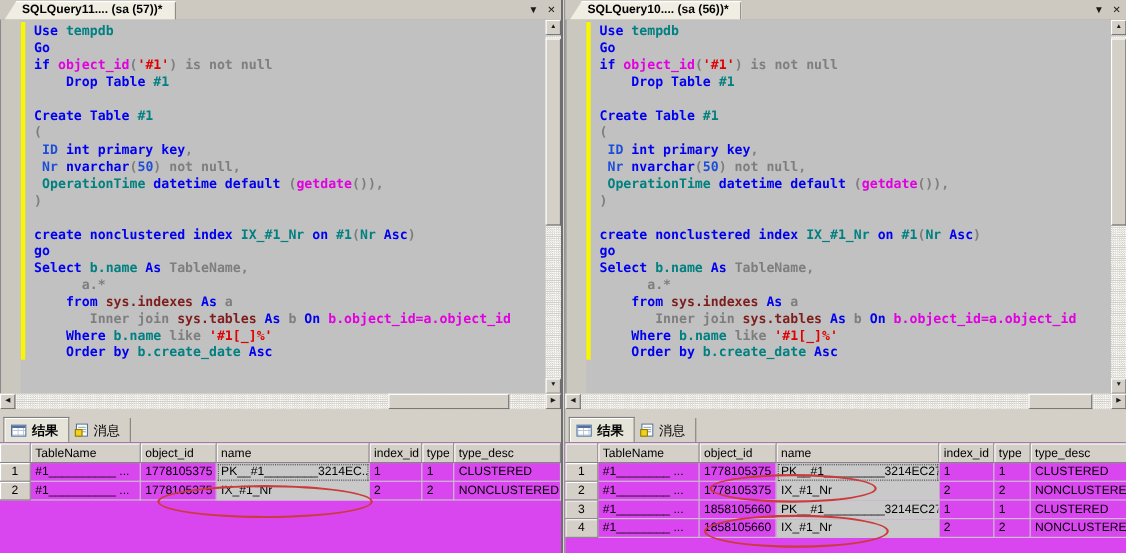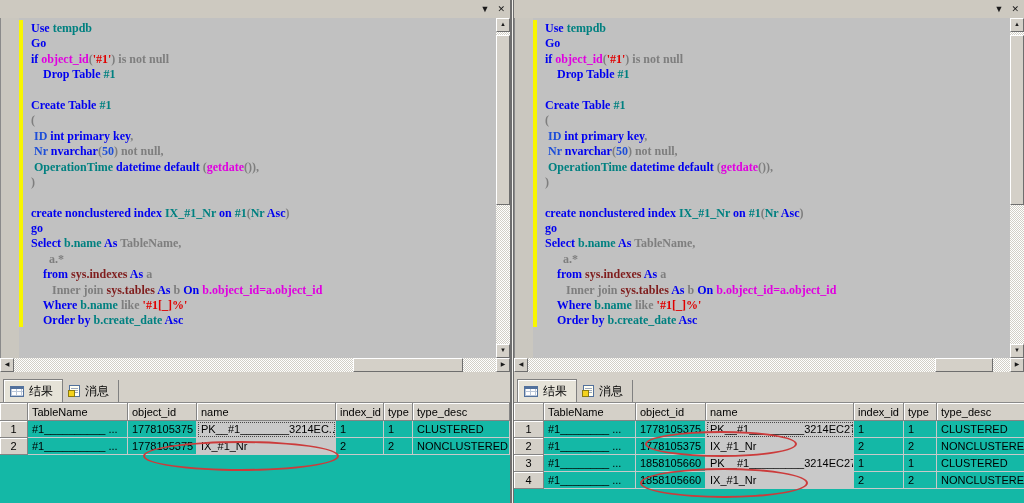--- a/index.html
+++ b/index.html
@@ -13,21 +13,21 @@
   .doctabs{position:absolute;top:0;left:0;right:0;height:18px;background:#cdc9c0;border-bottom:1px solid #8a8a8a;}
   .doctab{position:absolute;left:4px;top:1px;height:17px;background:#f0ede2;clip-path:polygon(11px 0,100% 0,100% 100%,0 100%);padding:0 12px 0 16px;font-size:11px;font-weight:bold;line-height:17px;color:#000;box-shadow:inset 0 1px 0 #fff,inset -1px 0 0 #6e6e6e;}
   .tabctrl{position:absolute;right:5px;top:3px;display:flex;gap:8px;color:#1a1a1a;}
   .tcbtn{font-size:9px;line-height:12px;cursor:default;}
 
   
   .editor{position:absolute;top:18px;left:0;width:510px;height:340px;background:#c1c1c1;overflow:hidden;border-left:1px solid #8a8a8a;box-sizing:border-box;}
   .marginstrip{position:absolute;left:0;top:0;width:18px;height:100%;background:#cac7bf;}
   .changebar{position:absolute;left:18px;top:2px;width:4px;height:307px;background:#f8f600;}
   .code{position:absolute;left:30px;top:3px;font-family:"DejaVu Sans Mono","Liberation Mono",monospace;font-size:12px;font-weight:bold;line-height:15.4px;white-space:pre;}
-  .code div{height:15.4px;font-family:Liberation Serif, serif;}
+  .code div{height:15.4px;}
   .tok-k{color:#0000f0;}
   .tok-t{color:#008080;}
   .tok-m{color:#e000e0;}
   .tok-r{color:#e00000;}
   .tok-g{color:#7e7e7e;}
   .tok-o{color:#7f1d1d;}
   .tok-d{color:#1d4ed8;}
 
   
   .sbtn{width:14px;height:14px;background:#d4d0c8;border:1px solid;border-color:#fff #6e6e6e #6e6e6e #fff;box-sizing:border-box;font-size:6px;color:#1a1a1a;text-align:center;line-height:11px;}
@@ -40,42 +40,45 @@
   .hscroll .larr{position:absolute;left:0;top:0;}
   .hscroll .rarr{position:absolute;right:0;top:0;}
   .htrack{position:absolute;left:14px;right:14px;top:0;bottom:0;background-image:conic-gradient(#fff 0 25%,#d2cfc6 0 50%,#fff 0 75%,#d2cfc6 0);background-size:2px 2px;}
   .hthumb{position:absolute;top:0;height:14px;background:#d4d0c8;border:1px solid;border-color:#fff #6e6e6e #6e6e6e #fff;box-sizing:border-box;}
   #pane-left .hthumb{left:353px;width:110px;}
   #pane-right .hthumb{left:421px;width:58px;}
 
   
   .restabs{position:absolute;top:372px;left:0;right:0;height:30px;background:#d4d0c8;display:flex;align-items:flex-end;padding-left:3px;box-sizing:border-box;}
   .restab{height:22px;display:flex;align-items:center;gap:5px;padding:0 9px 0 6px;font-size:12px;color:#000;border-right:1px solid #808080;position:relative;}
-  .restab.active{background:#e6e3d8;border:1px solid #808080;border-bottom:none;box-shadow:inset 1px 1px 0 #fff;font-weight:normal;align-items:center;}
+  .restab.active{background:#e6e3d8;border:1px solid #808080;border-bottom:none;box-shadow:inset 1px 1px 0 #fff;font-weight:bold;align-items:center;}
   .icon-grid{display:inline-block;width:14px;height:11px;background:#fff;border:1px solid #52719c;box-sizing:border-box;background-image:linear-gradient(#52719c 2px,transparent 2px),linear-gradient(#b9c6d8 1px,transparent 1px),linear-gradient(90deg,#b9c6d8 1px,transparent 1px);background-size:100% 100%,100% 4px,5px 100%;}
   .icon-msg{display:inline-block;width:11px;height:12px;background:#fffef2;border:1px solid #52719c;box-sizing:border-box;position:relative;}
   .icon-msg::before{content:"";position:absolute;left:1px;top:2px;width:7px;height:1px;box-shadow:0 2px 0 #9aa7bd,0 4px 0 #9aa7bd;background:#9aa7bd;}
   .icon-msg::after{content:"";position:absolute;left:-2px;bottom:-1px;width:5px;height:5px;background:#f4d21c;border:1px solid #8a7a10;}
 
   
-  .grid{position:absolute;top:402px;left:0;right:0;bottom:0;background:#14b8a6;border-top:1px solid #8a8a8a;overflow:hidden;}
+  .grid{position:absolute;top:402px;left:0;right:0;bottom:0;background:#d946ef;border-top:1px solid #8a8a8a;overflow:hidden;}
   .grow,.ghead{display:flex;}
   .gcell{box-sizing:border-box;font-size:11px;padding:2px 4px 0 4px;white-space:nowrap;overflow:hidden;border-right:1px solid #c9c9c9;border-bottom:1px solid #c9c9c9;height:17px;color:#000;}
   .ghead .gcell{background:#d4d0c8;border-right:1px solid #848484;border-bottom:1px solid #848484;box-shadow:inset 1px 1px 0 #fff;height:18px;padding-top:3px;}
   .rowhdr{background:#d4d0c8;border-right:1px solid #848484;border-bottom:1px solid #848484;box-shadow:inset 1px 1px 0 #fff;text-align:center;padding-left:0;padding-right:0;}
   .sel{background:#c9c9c9;}
   .focuscell{outline:1px dotted #4a4a4a;outline-offset:-2px;}
 
   .ellipse{position:absolute;border:2px solid #cc3b3b;border-radius:50%;pointer-events:none;background:transparent;}
 </style>
 </head>
 <body>
 
 <div class="pane" id="pane-left">
   <div class="doctabs">
+    <div class="doctab">
+      <span>SQLQuery11.... (sa (57))*</span>
+    </div>
     <div class="tabctrl">
       <span class="tcbtn">▼</span>
       <span class="tcbtn">✕</span>
     </div>
   </div>
   <div class="editor">
     <div class="marginstrip"></div>
     <div class="changebar"></div>
     <div class="code"><div><span class="tok-k">Use </span><span class="tok-t">tempdb</span></div><div><span class="tok-k">Go</span></div><div><span class="tok-k">if </span><span class="tok-m">object_id</span><span class="tok-g">(</span><span class="tok-r">'#1'</span><span class="tok-g">) is not null</span></div><div><span class="tok-g">    </span><span class="tok-k">Drop Table </span><span class="tok-t">#1</span></div><div>&nbsp;</div><div><span class="tok-k">Create Table </span><span class="tok-t">#1</span></div><div><span class="tok-g">(</span></div><div><span class="tok-d"> ID </span><span class="tok-k">int primary key</span><span class="tok-g">,</span></div><div><span class="tok-d"> Nr </span><span class="tok-k">nvarchar</span><span class="tok-g">(</span><span class="tok-d">50</span><span class="tok-g">) not null,</span></div><div><span class="tok-t"> OperationTime </span><span class="tok-k">datetime default </span><span class="tok-g">(</span><span class="tok-m">getdate</span><span class="tok-g">()),</span></div><div><span class="tok-g">)</span></div><div>&nbsp;</div><div><span class="tok-k">create nonclustered index </span><span class="tok-t">IX_#1_Nr </span><span class="tok-k">on </span><span class="tok-t">#1</span><span class="tok-g">(</span><span class="tok-t">Nr </span><span class="tok-k">Asc</span><span class="tok-g">)</span></div><div><span class="tok-k">go</span></div><div><span class="tok-k">Select </span><span class="tok-t">b.name </span><span class="tok-k">As </span><span class="tok-g">TableName,</span></div><div><span class="tok-g">      a.*</span></div><div><span class="tok-g">    </span><span class="tok-k">from </span><span class="tok-o">sys.indexes </span><span class="tok-k">As </span><span class="tok-g">a</span></div><div><span class="tok-g">       Inner join </span><span class="tok-o">sys.tables </span><span class="tok-k">As </span><span class="tok-g">b </span><span class="tok-k">On </span><span class="tok-m">b.object_id=a.object_id</span></div><div><span class="tok-g">    </span><span class="tok-k">Where </span><span class="tok-t">b.name </span><span class="tok-g">like </span><span class="tok-r">'#1[_]%'</span></div><div><span class="tok-g">    </span><span class="tok-k">Order by </span><span class="tok-t">b.create_date </span><span class="tok-k">Asc</span></div></div>
     <div class="vscroll">
@@ -132,20 +135,23 @@
         </div>
       </div>
   </div>
 <div class="ellipse" style="left: 143px; top: 441px; width: 192px; height: 26px;"></div>
   </div>
 
 <div class="divider"></div>
 
 <div class="pane" id="pane-right">
   <div class="doctabs">
+    <div class="doctab">
+      <span>SQLQuery10.... (sa (56))*</span>
+    </div>
     <div class="tabctrl">
       <span class="tcbtn">▼</span>
       <span class="tcbtn">✕</span>
     </div>
   </div>
   <div class="editor">
     <div class="marginstrip"></div>
     <div class="changebar"></div>
     <div class="code"><div><span class="tok-k">Use </span><span class="tok-t">tempdb</span></div><div><span class="tok-k">Go</span></div><div><span class="tok-k">if </span><span class="tok-m">object_id</span><span class="tok-g">(</span><span class="tok-r">'#1'</span><span class="tok-g">) is not null</span></div><div><span class="tok-g">    </span><span class="tok-k">Drop Table </span><span class="tok-t">#1</span></div><div>&nbsp;</div><div><span class="tok-k">Create Table </span><span class="tok-t">#1</span></div><div><span class="tok-g">(</span></div><div><span class="tok-d"> ID </span><span class="tok-k">int primary key</span><span class="tok-g">,</span></div><div><span class="tok-d"> Nr </span><span class="tok-k">nvarchar</span><span class="tok-g">(</span><span class="tok-d">50</span><span class="tok-g">) not null,</span></div><div><span class="tok-t"> OperationTime </span><span class="tok-k">datetime default </span><span class="tok-g">(</span><span class="tok-m">getdate</span><span class="tok-g">()),</span></div><div><span class="tok-g">)</span></div><div>&nbsp;</div><div><span class="tok-k">create nonclustered index </span><span class="tok-t">IX_#1_Nr </span><span class="tok-k">on </span><span class="tok-t">#1</span><span class="tok-g">(</span><span class="tok-t">Nr </span><span class="tok-k">Asc</span><span class="tok-g">)</span></div><div><span class="tok-k">go</span></div><div><span class="tok-k">Select </span><span class="tok-t">b.name </span><span class="tok-k">As </span><span class="tok-g">TableName,</span></div><div><span class="tok-g">      a.*</span></div><div><span class="tok-g">    </span><span class="tok-k">from </span><span class="tok-o">sys.indexes </span><span class="tok-k">As </span><span class="tok-g">a</span></div><div><span class="tok-g">       Inner join </span><span class="tok-o">sys.tables </span><span class="tok-k">As </span><span class="tok-g">b </span><span class="tok-k">On </span><span class="tok-m">b.object_id=a.object_id</span></div><div><span class="tok-g">    </span><span class="tok-k">Where </span><span class="tok-t">b.name </span><span class="tok-g">like </span><span class="tok-r">'#1[_]%'</span></div><div><span class="tok-g">    </span><span class="tok-k">Order by </span><span class="tok-t">b.create_date </span><span class="tok-k">Asc</span></div></div>
     <div class="vscroll">

